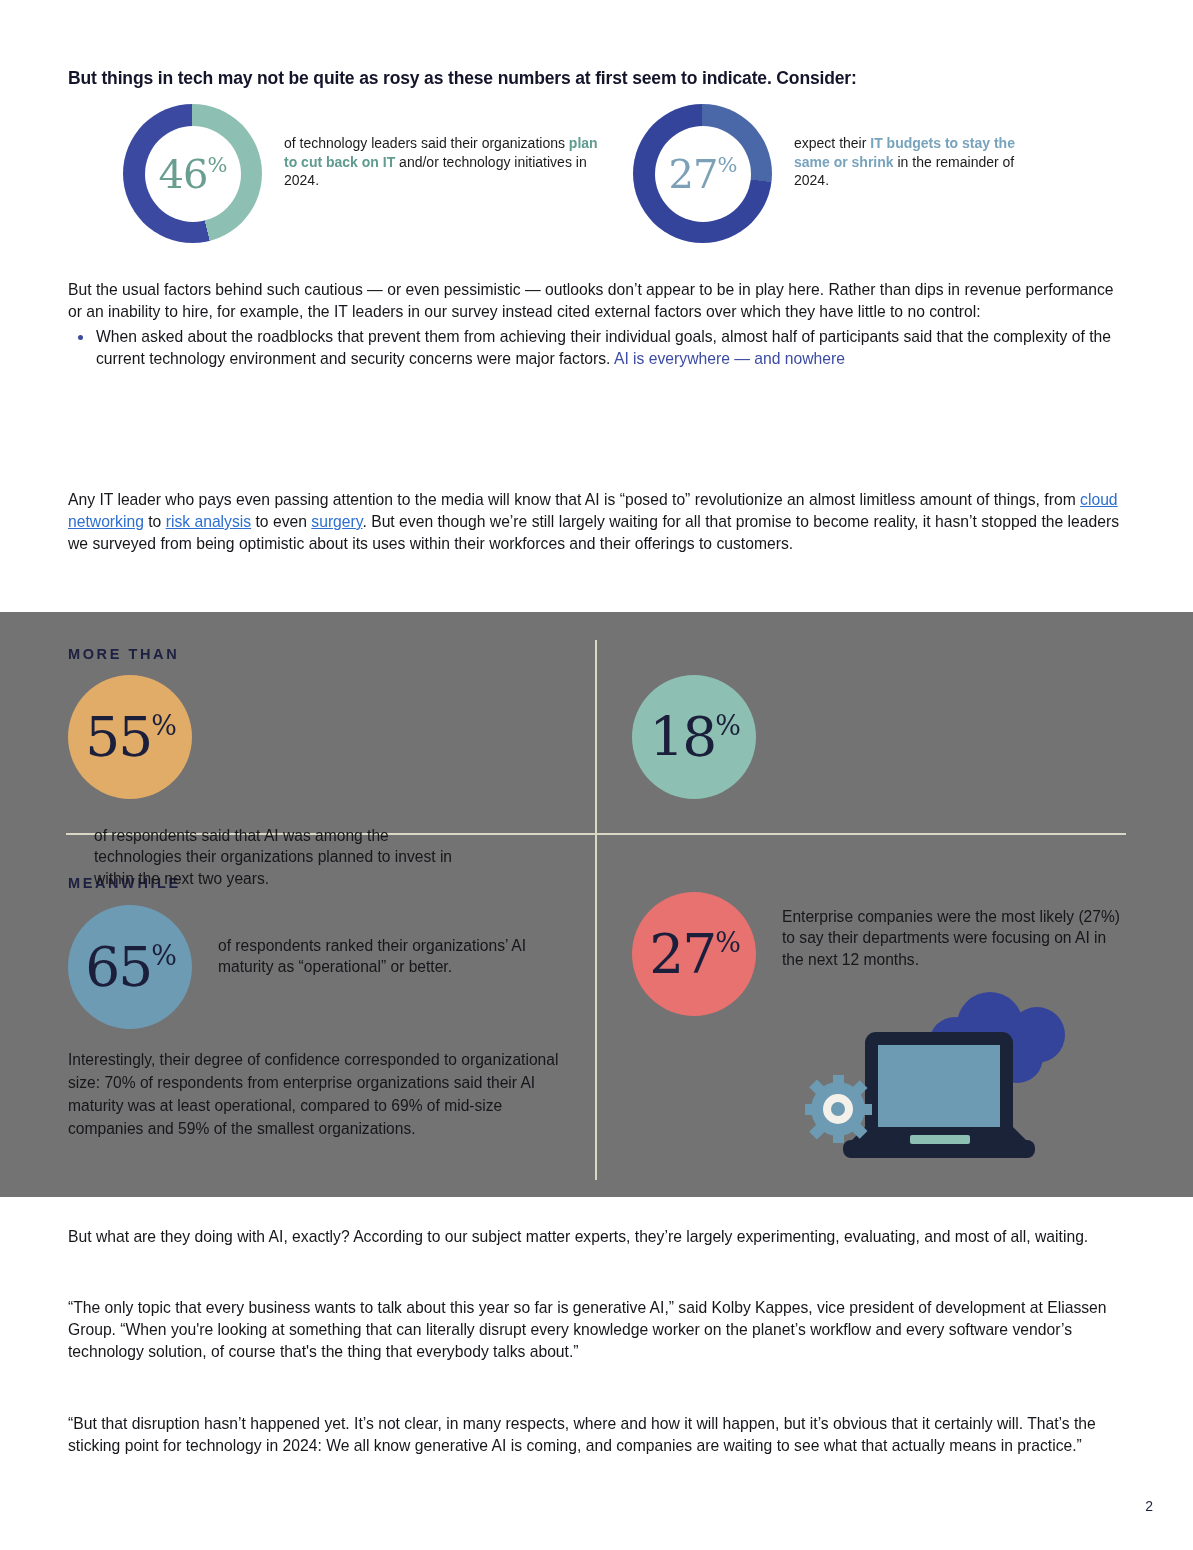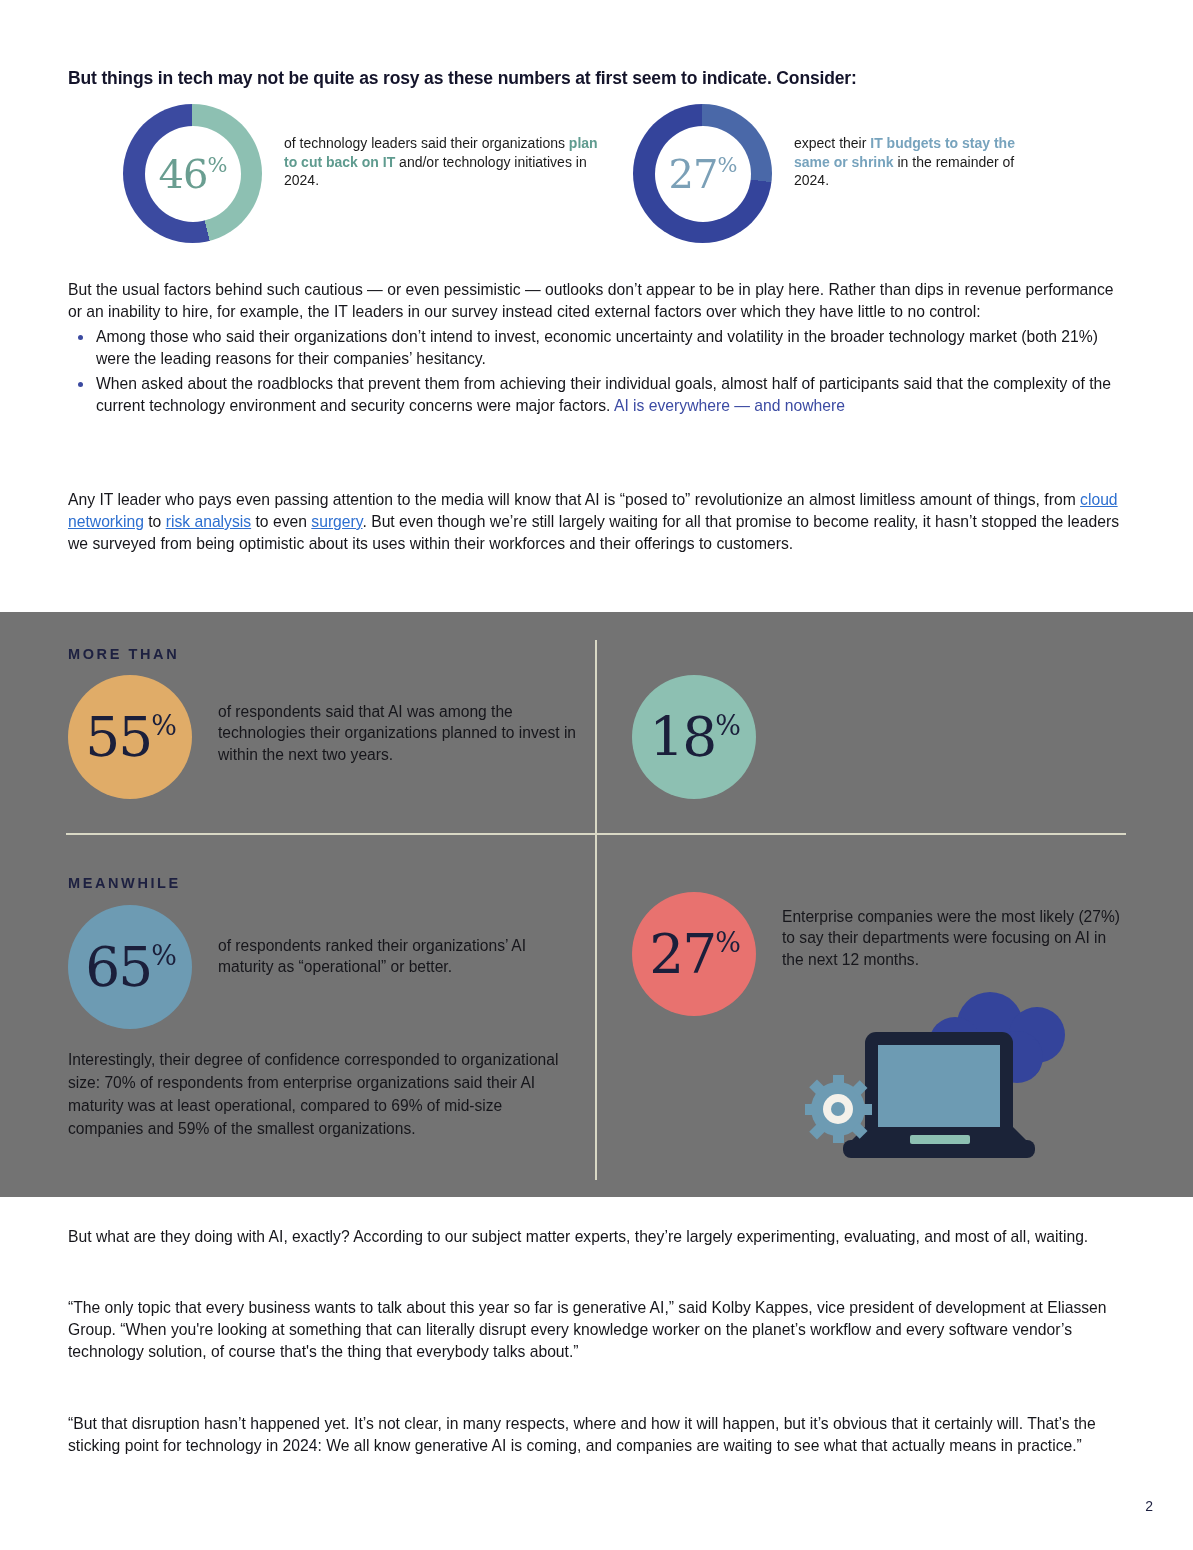--- a/index.html
+++ b/index.html
@@ -202,21 +202,21 @@
     line-height: 1;
     margin-top: 2px;
   }
   .stat .txt {
     margin-left: 26px;
     font-size: 15.6px;
     line-height: 1.37;
     color: #16161b;
   }
 
-  .stat.s55 { left: 68px; top: 63px; }
+  .stat.s55 { left: 68px; top: 63px; flex-direction: column; }
   .stat.s55 .txt { margin-top: 26px; width: 360px; }
   .stat.s18 { left: 632px; top: 63px; }
   .stat.s18 .txt { margin-top: 22px; width: 345px; }
   .stat.s65 { left: 68px; top: 293px; }
   .stat.s65 .txt { margin-top: 30px; width: 330px; }
   .stat.s27 { left: 632px; top: 280px; }
   .stat.s27 .txt { margin-top: 14px; width: 345px; }
 
   .band-note {
     position: absolute;
@@ -279,21 +279,20 @@
       </div>
       <div class="donut-text wide">
         <span>expect their </span><span class="hl-blue">IT budgets to stay the same or shrink</span><span> in the remainder of 2024.</span>
       </div>
     </div>
   </div>
 
   <div class="body-copy p1">
     <div>But the usual factors behind such cautious — or even pessimistic — outlooks don’t appear to be in play here. Rather than dips in revenue performance or an inability to hire, for example, the IT leaders in our survey instead cited external factors over which they have little to no control:</div>
     <ul class="bullets">
-      <li><span>Among those who said their organizations don’t intend to invest, economic uncertainty and volatility in the broader technology market (both 21%) were the leading reasons for their companies’ hesitancy.</span></li>
       <li><span>When asked about the roadblocks that prevent them from achieving their individual goals, almost half of participants said that the complexity of the current technology environment and security concerns were major factors. </span><span class="inline-italic-blue">AI is everywhere — and nowhere</span></li>
     </ul>
   </div>
 
   <div class="body-copy p2">
     <span>Any IT leader who pays even passing attention to the media will know that AI is “posed to” revolutionize an almost limitless amount of things, from </span><a class="doclink" href="#">cloud networking</a><span> to </span><a class="doclink" href="#">risk analysis</a><span> to even </span><a class="doclink" href="#">surgery</a><span>. But even though we’re still largely waiting for all that promise to become reality, it hasn’t stopped the leaders we surveyed from being optimistic about its uses within their workforces and their offerings to customers.</span>
   </div>
 
   <div class="band">
     <div class="divider-v"></div>

